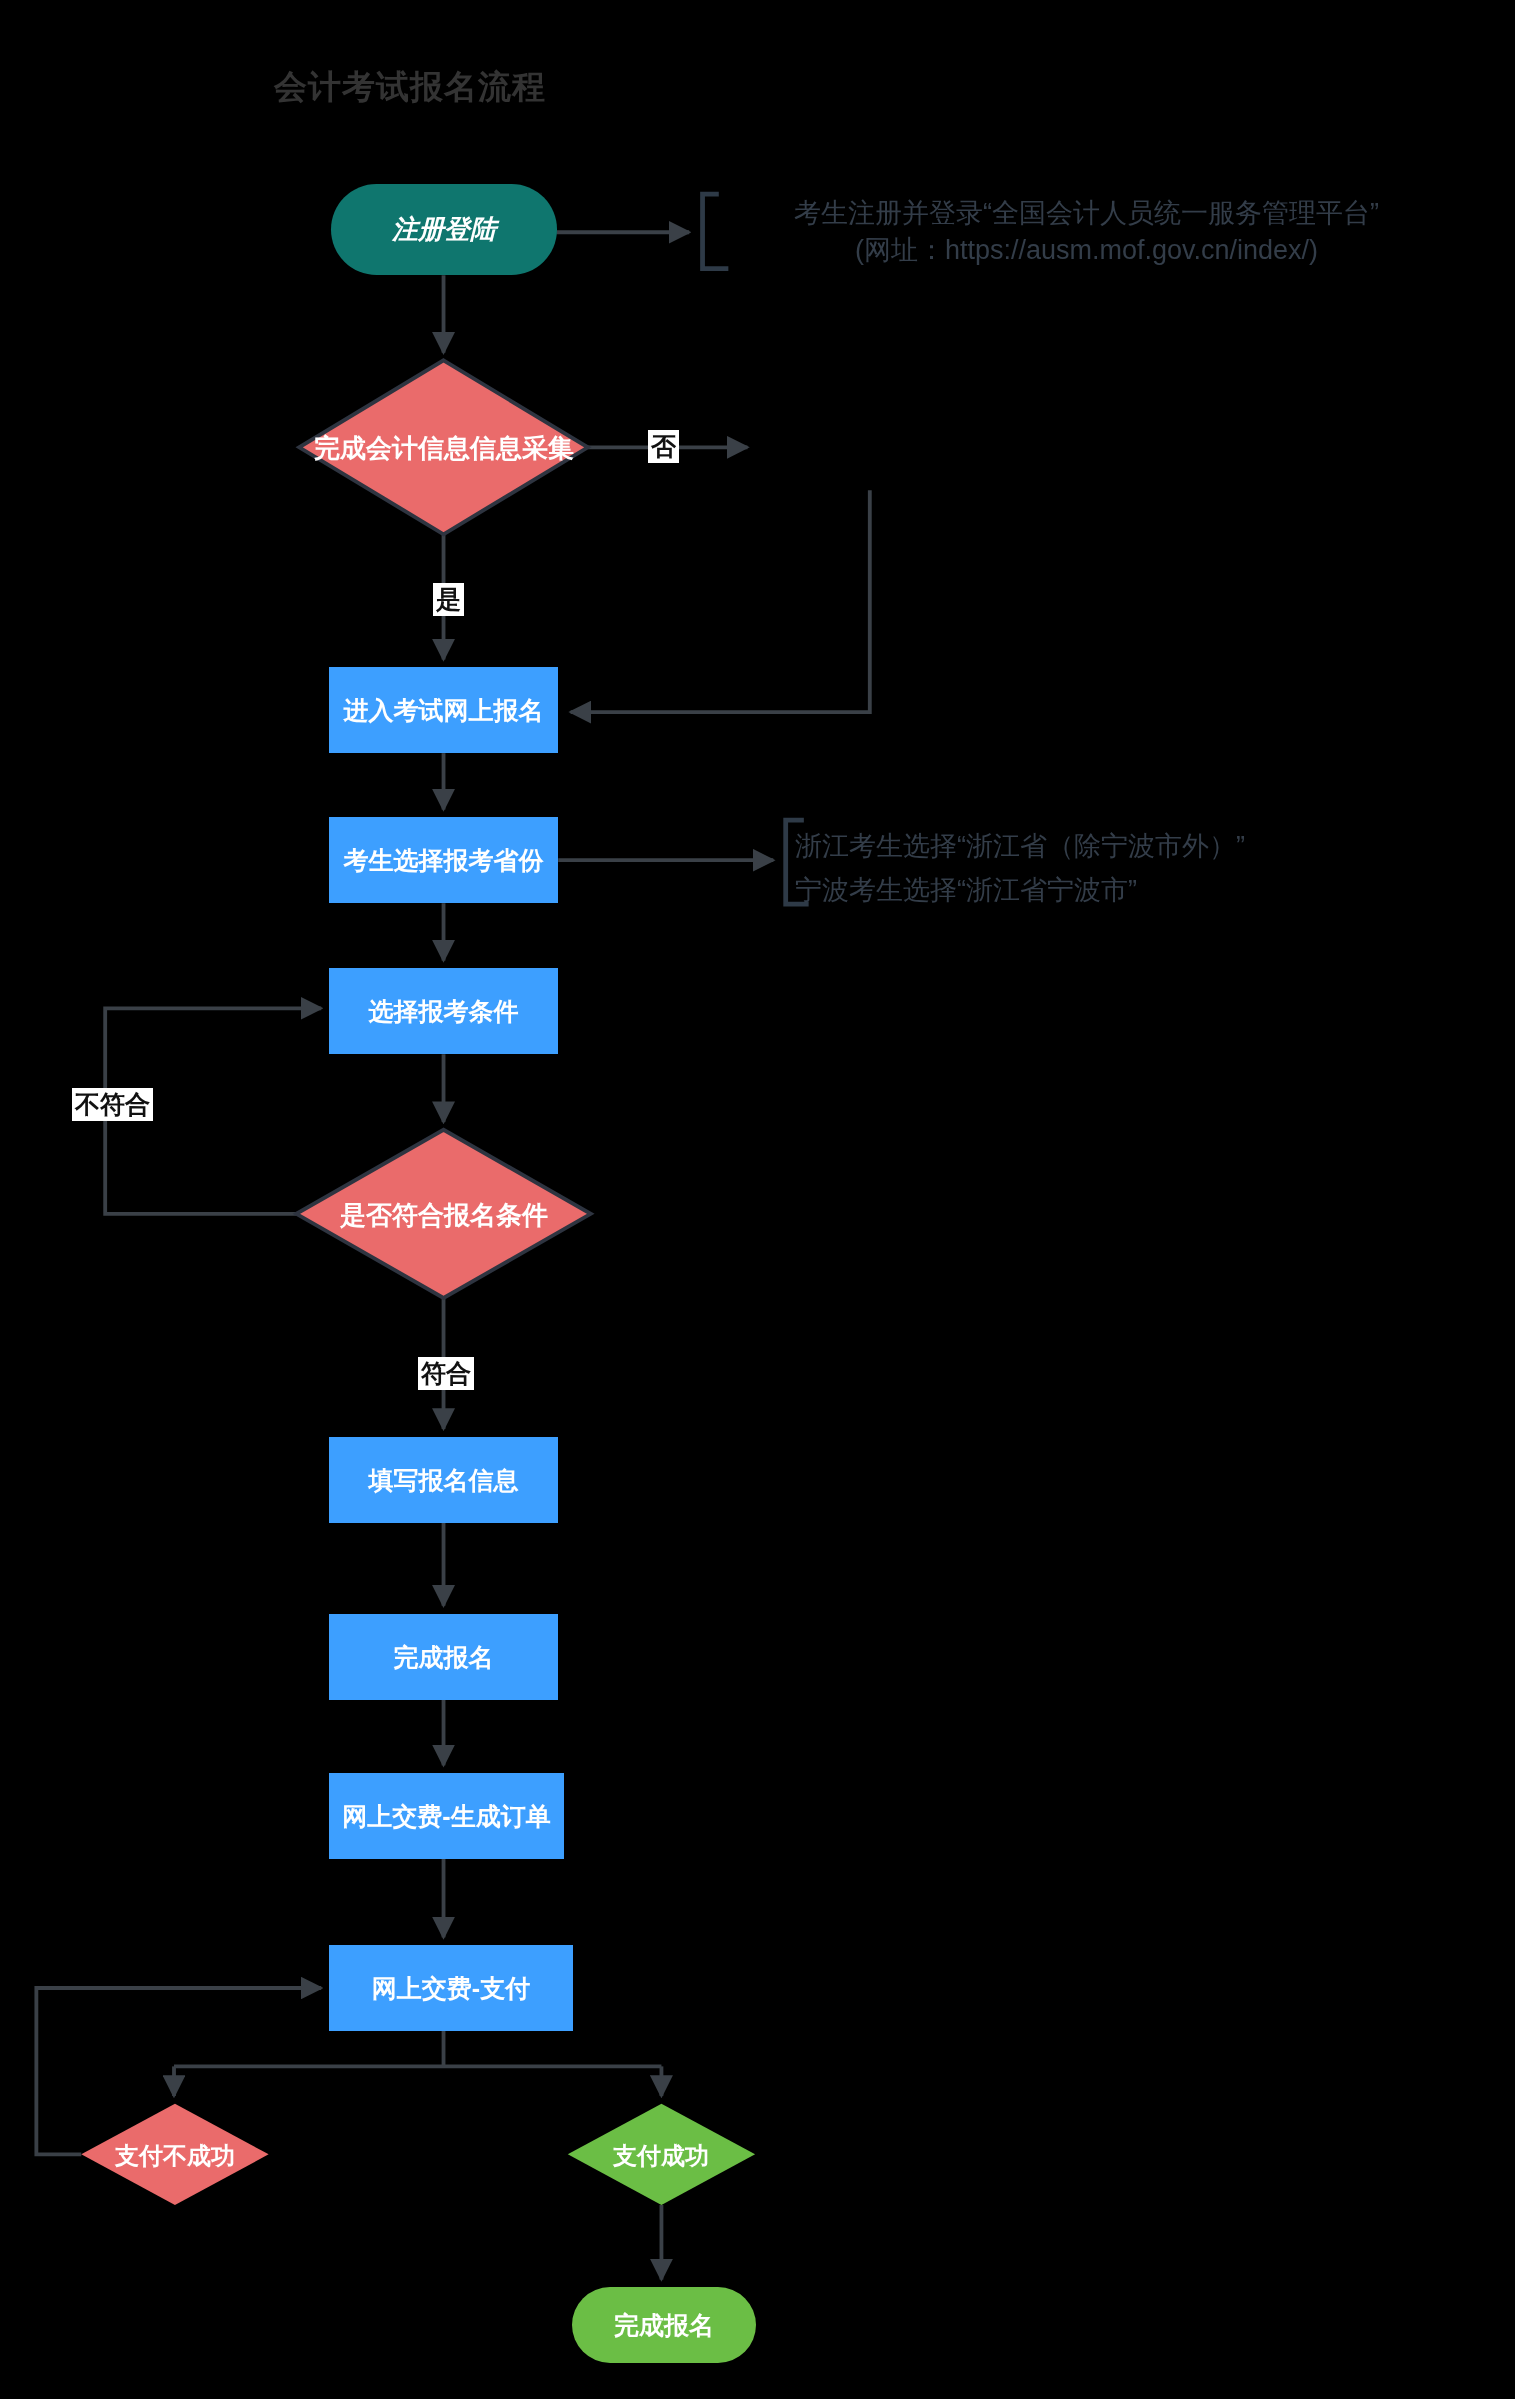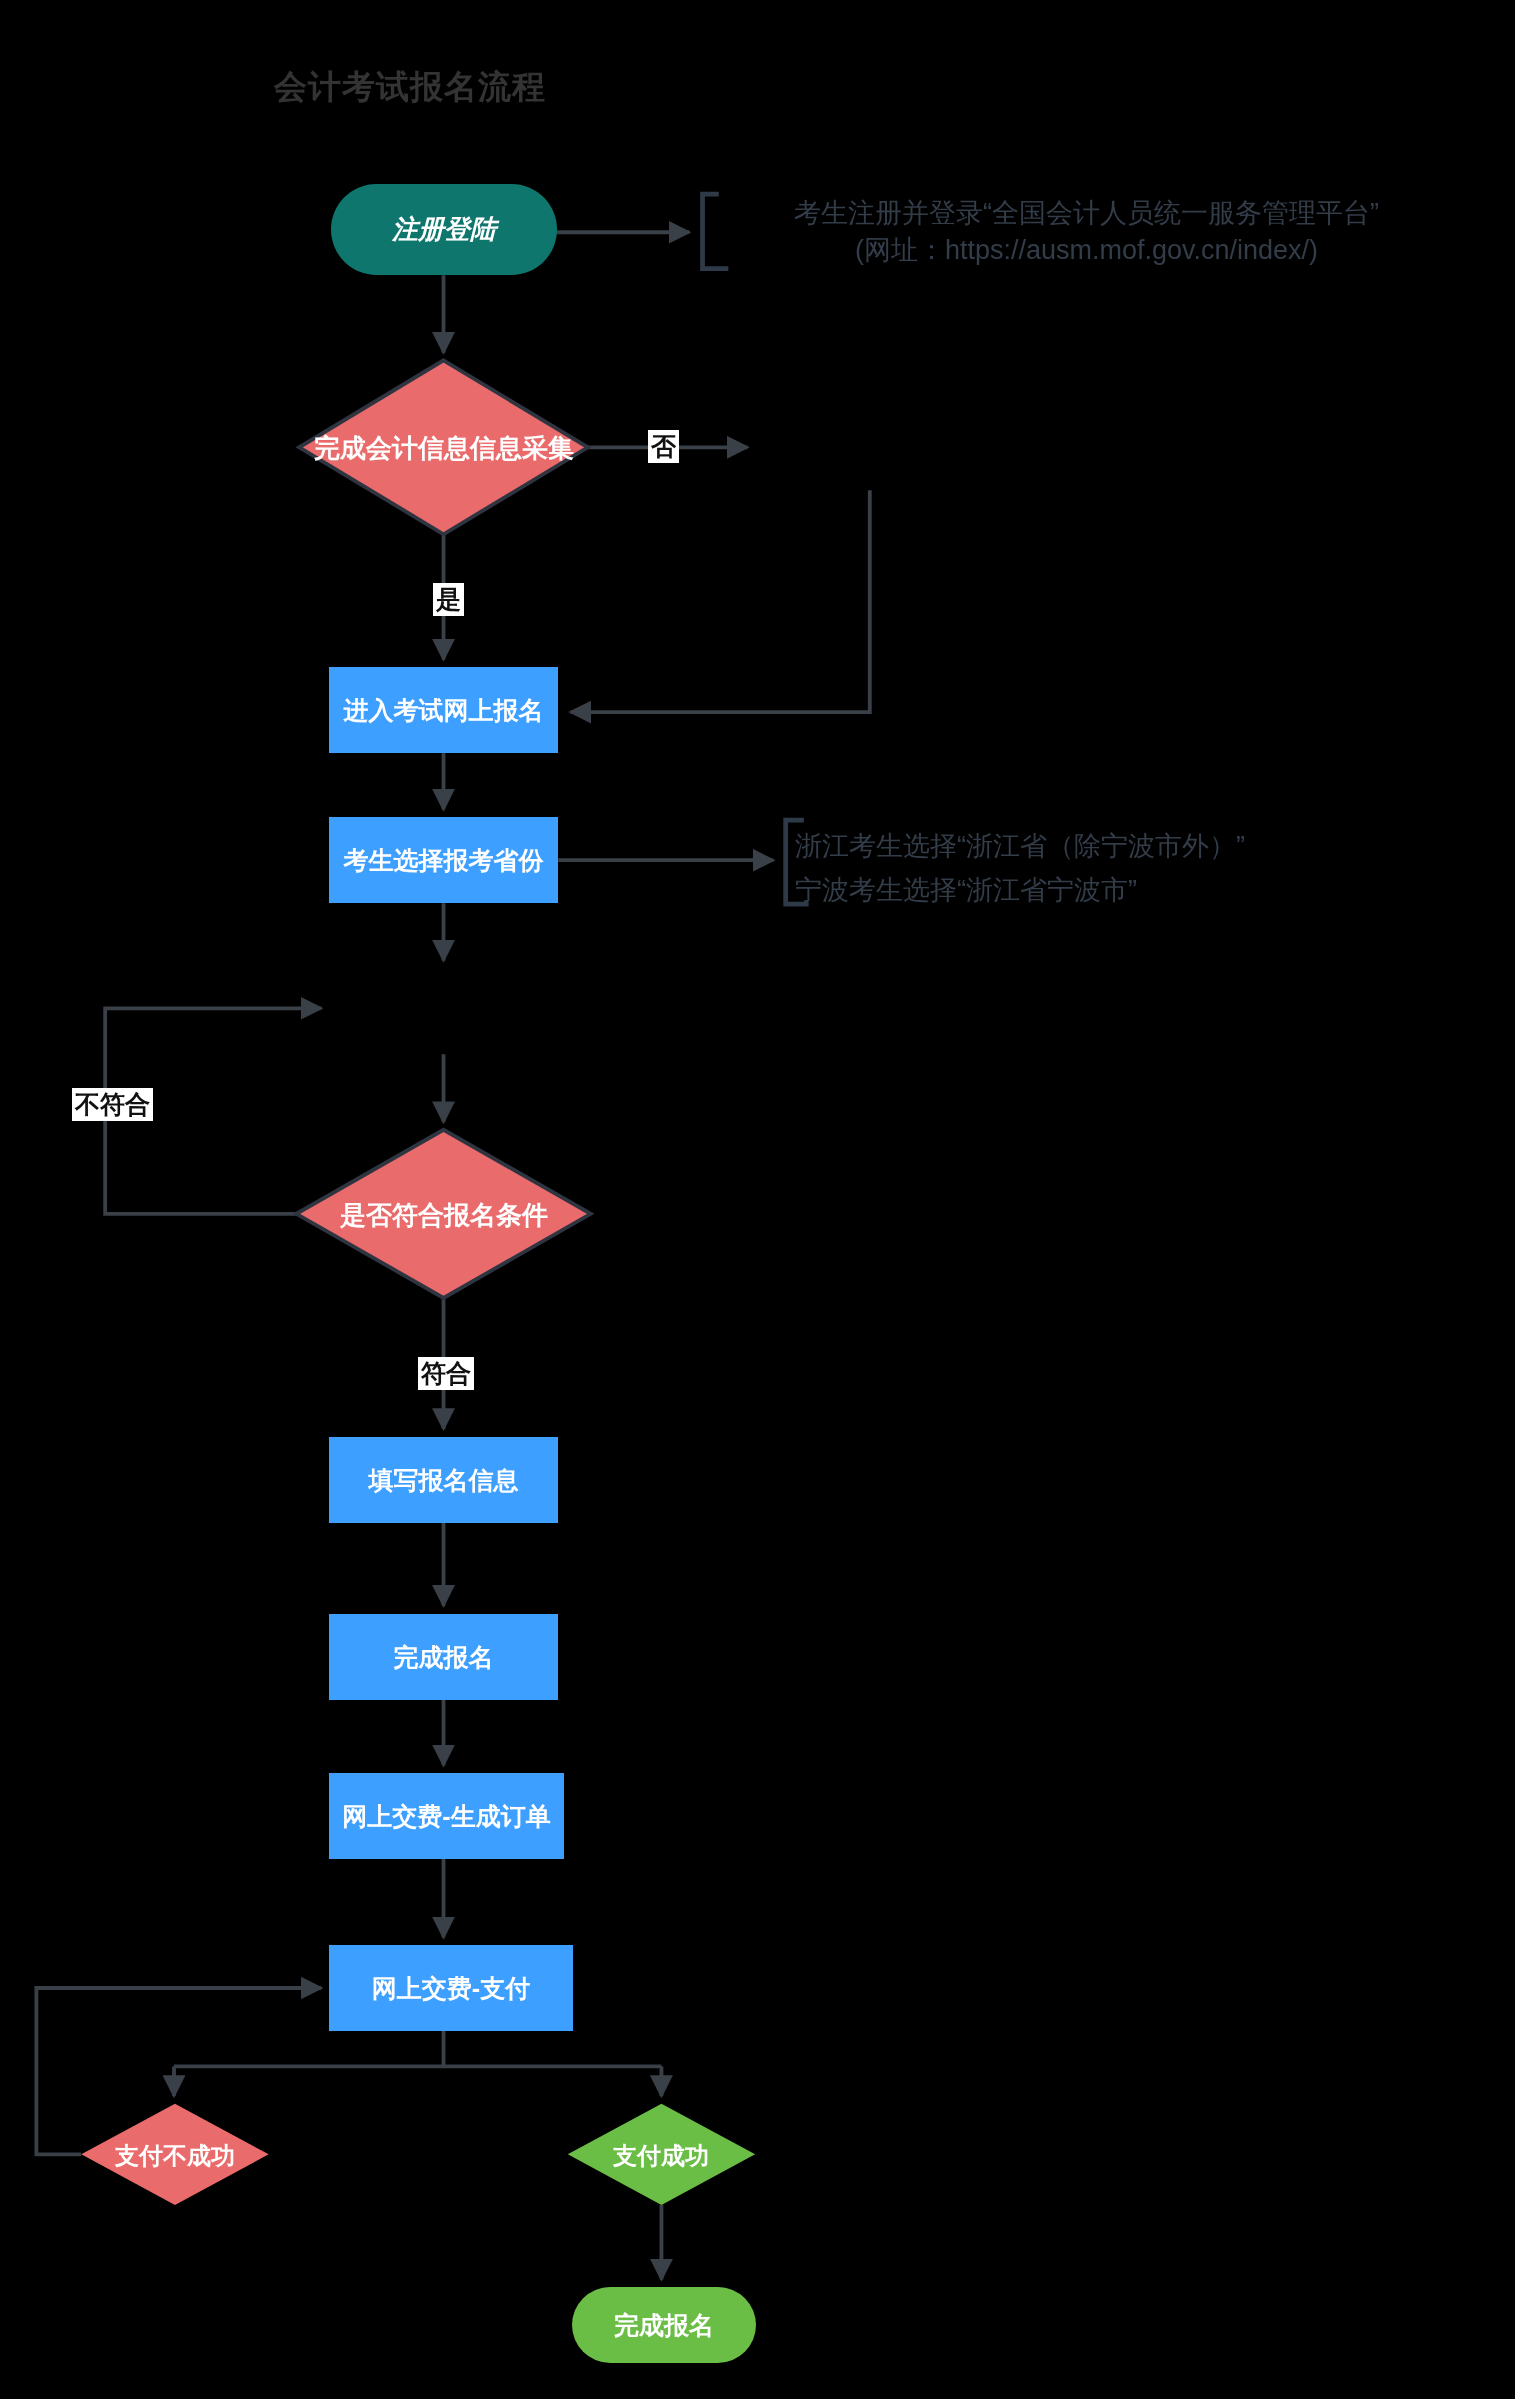--- a/index.html
+++ b/index.html
@@ -79,20 +79,21 @@
     <polygon points="183,2201 281,2254 183,2307 85,2254" fill="#EA6B6B"></polygon>
     <polygon points="692,2201 790,2254 692,2307 594,2254" fill="#6BBE45"></polygon>
   </svg>
 
   <div id="title">会计考试报名流程</div>
 
   <div class="node pill orange" style="left:331px; top:184px; width:226px; height:91px;">注册登陆</div>
 
   <div class="node box" style="left:329px; top:667px; width:229px; height:86px;">进入考试网上报名</div>
   <div class="node box" style="left:329px; top:817px; width:229px; height:86px;">考生选择报考省份</div>
+  <div class="node box" style="left:329px; top:968px; width:229px; height:86px;">选择报考条件</div>
   <div class="node box" style="left:329px; top:1437px; width:229px; height:86px;">填写报名信息</div>
   <div class="node box" style="left:329px; top:1614px; width:229px; height:86px;">完成报名</div>
   <div class="node box" style="left:329px; top:1773px; width:235px; height:86px;">网上交费-生成订单</div>
   <div class="node box" style="left:329px; top:1945px; width:244px; height:86px;">网上交费-支付</div>
 
   <div class="dlabel big" style="left:444px; top:448px;">完成会计信息信息采集</div>
   <div class="dlabel big" style="left:444px; top:1215px;">是否符合报名条件</div>
   <div class="dlabel small" style="left:175px; top:2156px;">支付不成功</div>
   <div class="dlabel small" style="left:661px; top:2156px;">支付成功</div>
 

